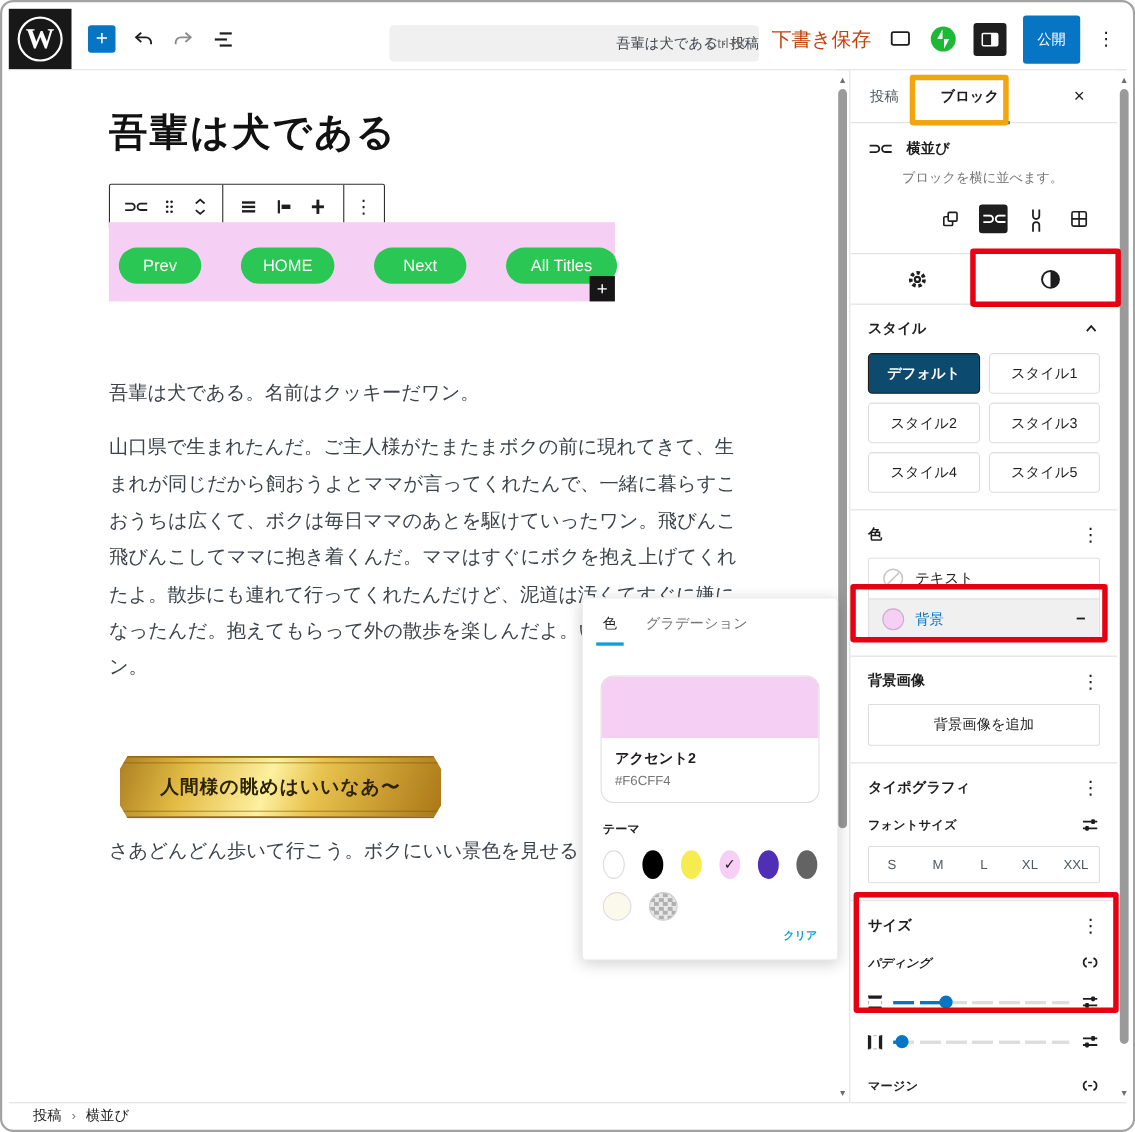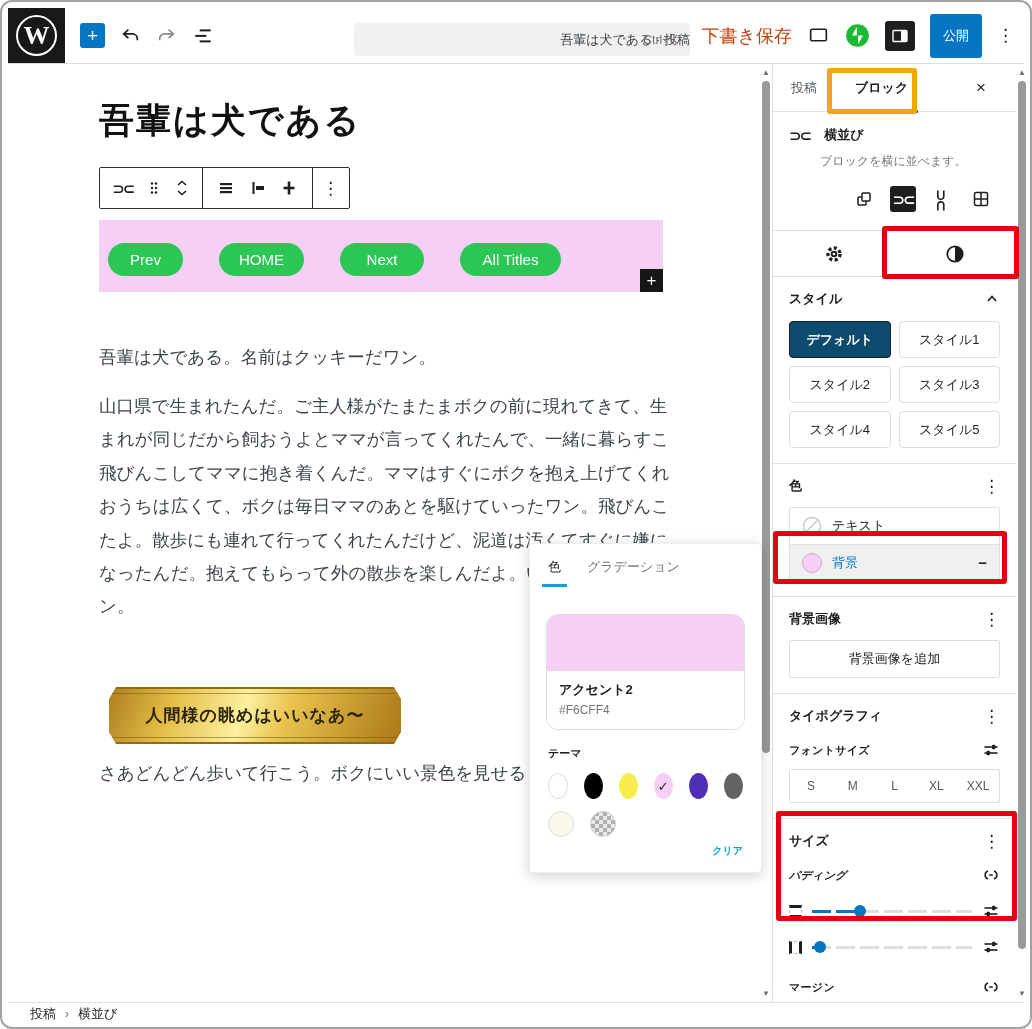--- a/index.html
+++ b/index.html
@@ -30,21 +30,21 @@
   
   #canvas{position:absolute;left:6px;top:62px;width:752px;height:938px;background:#fff;overflow:hidden}
   .post-title{position:absolute;left:91px;top:33px;font-size:35px;font-weight:bold;letter-spacing:2px;color:#111}
   .blk-toolbar{position:absolute;left:91px;top:103px;width:251px;height:42px;background:#fff;
     border:1.5px solid #2f2f2f;border-radius:2px;display:flex}
   .tb-group{display:flex;align-items:center;justify-content:space-evenly;height:100%}
   .tb-g1{width:103px;border-right:1.5px solid #2f2f2f}
   .tb-g2{width:110px;border-right:1.5px solid #2f2f2f}
   .tb-g3{width:35px}
   .row-glyph{font-size:15px;font-weight:bold;letter-spacing:-2px;line-height:1}
-  .pink-block{position:absolute;left:91px;top:156px;width:564px;height:72px}
+  .pink-block{position:absolute;left:91px;top:138px;width:460px;height:72px}
   .nav-row{position:absolute;left:9px;top:23px;display:flex;gap:36px}
   .nav-btn{height:33px;border-radius:17px;color:#fff;font-size:15px;display:flex;align-items:center;justify-content:center;cursor:pointer}
   .nb0{width:75px}.nb1{width:85px}.nb2{width:84px}.nb3{width:101px}
   .append-btn{position:absolute;right:0;bottom:0;width:23px;height:23px;background:#161616;color:#fff;
     font-size:17px;display:flex;align-items:center;justify-content:center;cursor:pointer}
   .body-text{position:absolute;left:91px;font-size:17.5px;color:#3c434a;white-space:nowrap}
   .p1{top:281px}
   .p2{top:326px;line-height:33.4px}
   .p3{top:697px}
   .gold-banner{position:absolute;left:94px;top:623px;width:306px;height:57px;
@@ -282,22 +282,22 @@
       </div>
       <div class="append-btn">
         <span>+</span>
       </div>
     </div>
 
     <div class="body-text p1">吾輩は犬である。名前はクッキーだワン。</div>
     <div class="body-text p2">
       <div>山口県で生まれたんだ。ご主人様がたまたまボクの前に現れてきて、生</div>
       <div>まれが同じだから飼おうよとママが言ってくれたんで、一緒に暮らすこ</div>
+      <div>おうちは広くて、ボクは毎日ママのあとを駆けていったワン。飛びんこ</div>
       <div>飛びんこしてママに抱き着くんだ。ママはすぐにボクを抱え上げてくれ</div>
-      <div>おうちは広くて、ボクは毎日ママのあとを駆けていったワン。飛びんこ</div>
       <div>たよ。散歩にも連れて行ってくれたんだけど、泥道は汚くてすぐに嫌に</div>
       <div>なったんだ。抱えてもらって外の散歩を楽しんだよ。い</div>
       <div>ン。</div>
     </div>
 
     <div class="gold-banner">
       <span class="banner-text">人間様の眺めはいいなあ〜</span>
     </div>
 
     <div class="body-text p3">さあどんどん歩いて行こう。ボクにいい景色を見せる</div>

